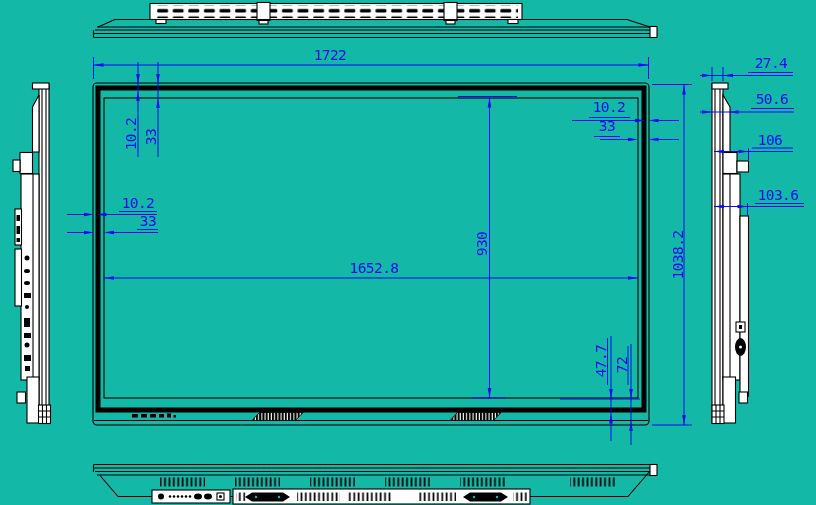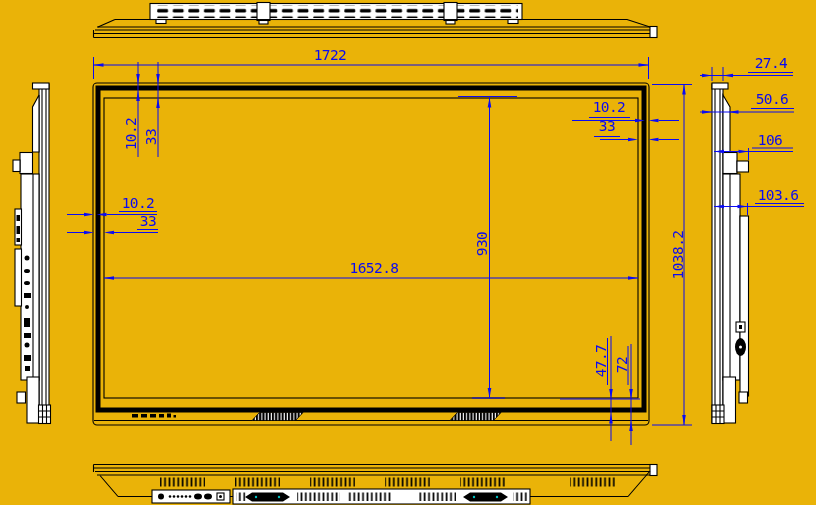--- a/index.html
+++ b/index.html
@@ -1,16 +1,16 @@
 <!DOCTYPE html>
 <html><head>
 <meta charset="utf-8">
 <style>
   html,body{margin:0;padding:0;background:#fff;}
-  .stage{position:relative;width:816px;height:505px;background:#eab308;overflow:hidden;
+  .stage{position:relative;width:816px;height:505px;background:#14b8a6;overflow:hidden;
          font-family:"DejaVu Sans Mono",monospace;}
   svg{display:block}
   .k  {stroke:#000;stroke-width:1.1;fill:none;}
   .w  {stroke:#000;stroke-width:1.1;fill:#fff;}
   .band{stroke:#000;stroke-width:5;fill:none;}
   .kf {fill:#000;stroke:none;}
   .d  {stroke:#0a0af2;stroke-width:1;fill:none;}
   .da {fill:#0a0af2;stroke:none;}
   .dt {fill:#0a0af2;font-family:"DejaVu Sans Mono",monospace;font-size:14.5px;letter-spacing:-0.6px;}
 </style>

